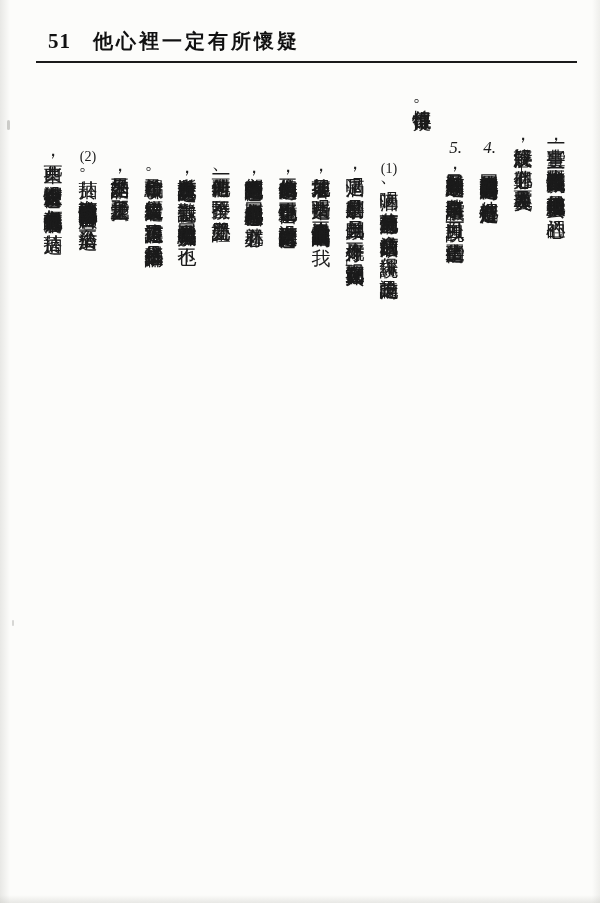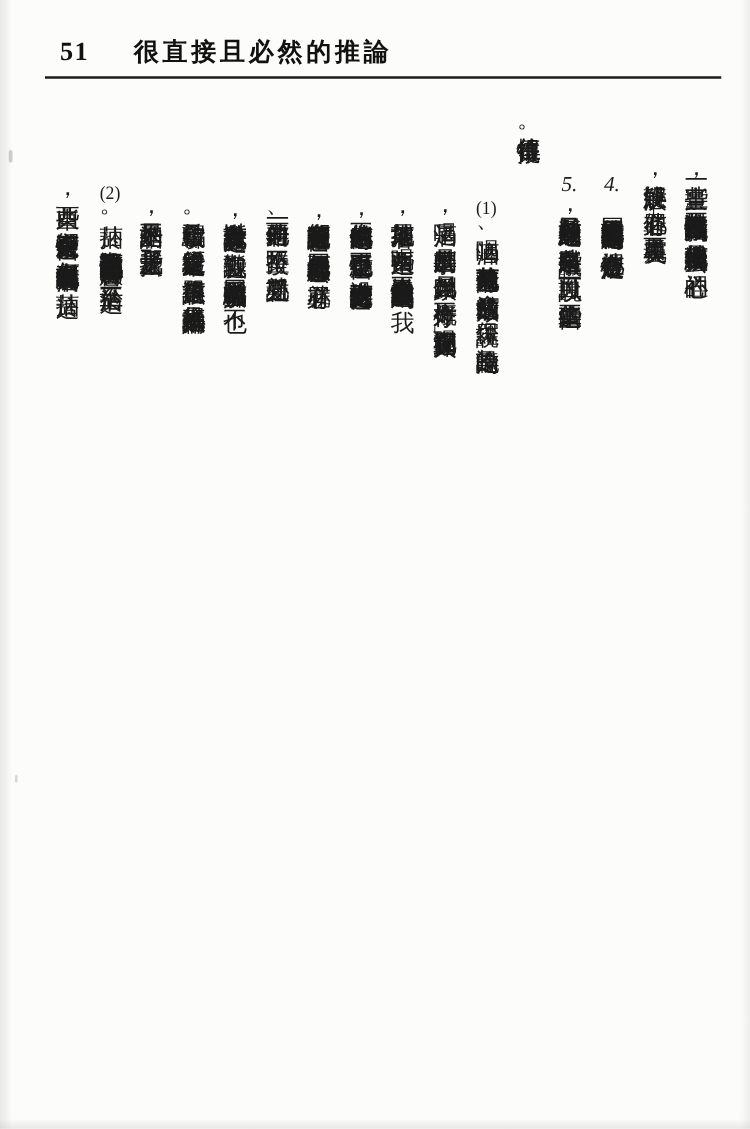--- a/index.html
+++ b/index.html
@@ -14,21 +14,21 @@
     background:linear-gradient(to right, rgba(180,180,175,.28), rgba(0,0,0,0));}
   .edge-right{position:absolute;right:0;top:0;bottom:0;width:8px;
     background:linear-gradient(to left, rgba(190,190,185,.22), rgba(0,0,0,0));}
   .edge-bottom{position:absolute;left:0;right:0;bottom:0;height:8px;
     background:linear-gradient(to top, rgba(185,185,180,.30), rgba(0,0,0,0));}
   .speck-a{position:absolute;left:7px;top:120px;width:3px;height:10px;background:rgba(120,120,115,.35);border-radius:2px;}
   .speck-b{position:absolute;left:12px;top:620px;width:2px;height:6px;background:rgba(120,120,115,.28);border-radius:2px;}
 
   
   .header{position:absolute;left:48px;top:28px;height:30px;white-space:nowrap;color:#161616;}
-  .pagenum{font-size:21px;font-weight:bold;letter-spacing:1px;margin-right:36px;color:#111;}
+  .pagenum{font-size:21px;font-weight:bold;letter-spacing:1px;margin-right:22px;color:#111;}
   .title{font-size:20px;font-weight:bold;letter-spacing:3px;color:#111;}
   .rule{position:absolute;left:36px;top:61px;width:541px;height:2px;background:#1b1b1b;}
 
   
   .col{
     position:absolute;
     writing-mode:vertical-rl;
     -webkit-writing-mode:vertical-rl;
     text-orientation:mixed;
     font-size:19px;
@@ -50,21 +50,21 @@
 
 <div class="page">
 
   <div class="edge-left"></div>
   <div class="edge-right"></div>
   <div class="edge-bottom"></div>
   <div class="speck-a"></div>
   <div class="speck-b"></div>
 
   <div class="header">
-    <span class="pagenum">51</span><span class="title">很直接且必然的推論</span>
+    <span class="pagenum">51</span><span class="title">他心裡一定有所懷疑</span>
   </div>
   <div class="rule"></div>
 
   <div>
     <div class="col" style="left:545px;top:133px;"><span>一些事實，讓人對其正當性產生一點懷疑就夠了。然後如果他還繼續投資下去，心裡的</span></div>
     <div class="col" style="left:512px;top:133px;"><span>疑惑没解決，他必有罪—而且靈魂失喪了。</span></div>
     <div class="col" style="left:478px;top:139px;"><span class="marker num">4.</span><span>同樣的話也適用於所有彩券之類的賭博行爲：他心裡一定有所懷疑。</span></div>
     <div class="col" style="left:444px;top:139px;"><span class="marker num">5.</span><span>又譬如各種口腹之慾的放縱，這些事向來引起爭議，而且可以說，這些事的正當</span></div>
     <div class="col" style="left:411px;top:95px;"><span>性很值得懷疑。</span></div>
     <div class="col" style="left:377px;top:160px;"><span class="marker paren">(1)</span><span>喝啤酒、葡萄酒或其他發酵過、含酒精成分的酒類。保羅說：「無論是吃肉，</span></div>

